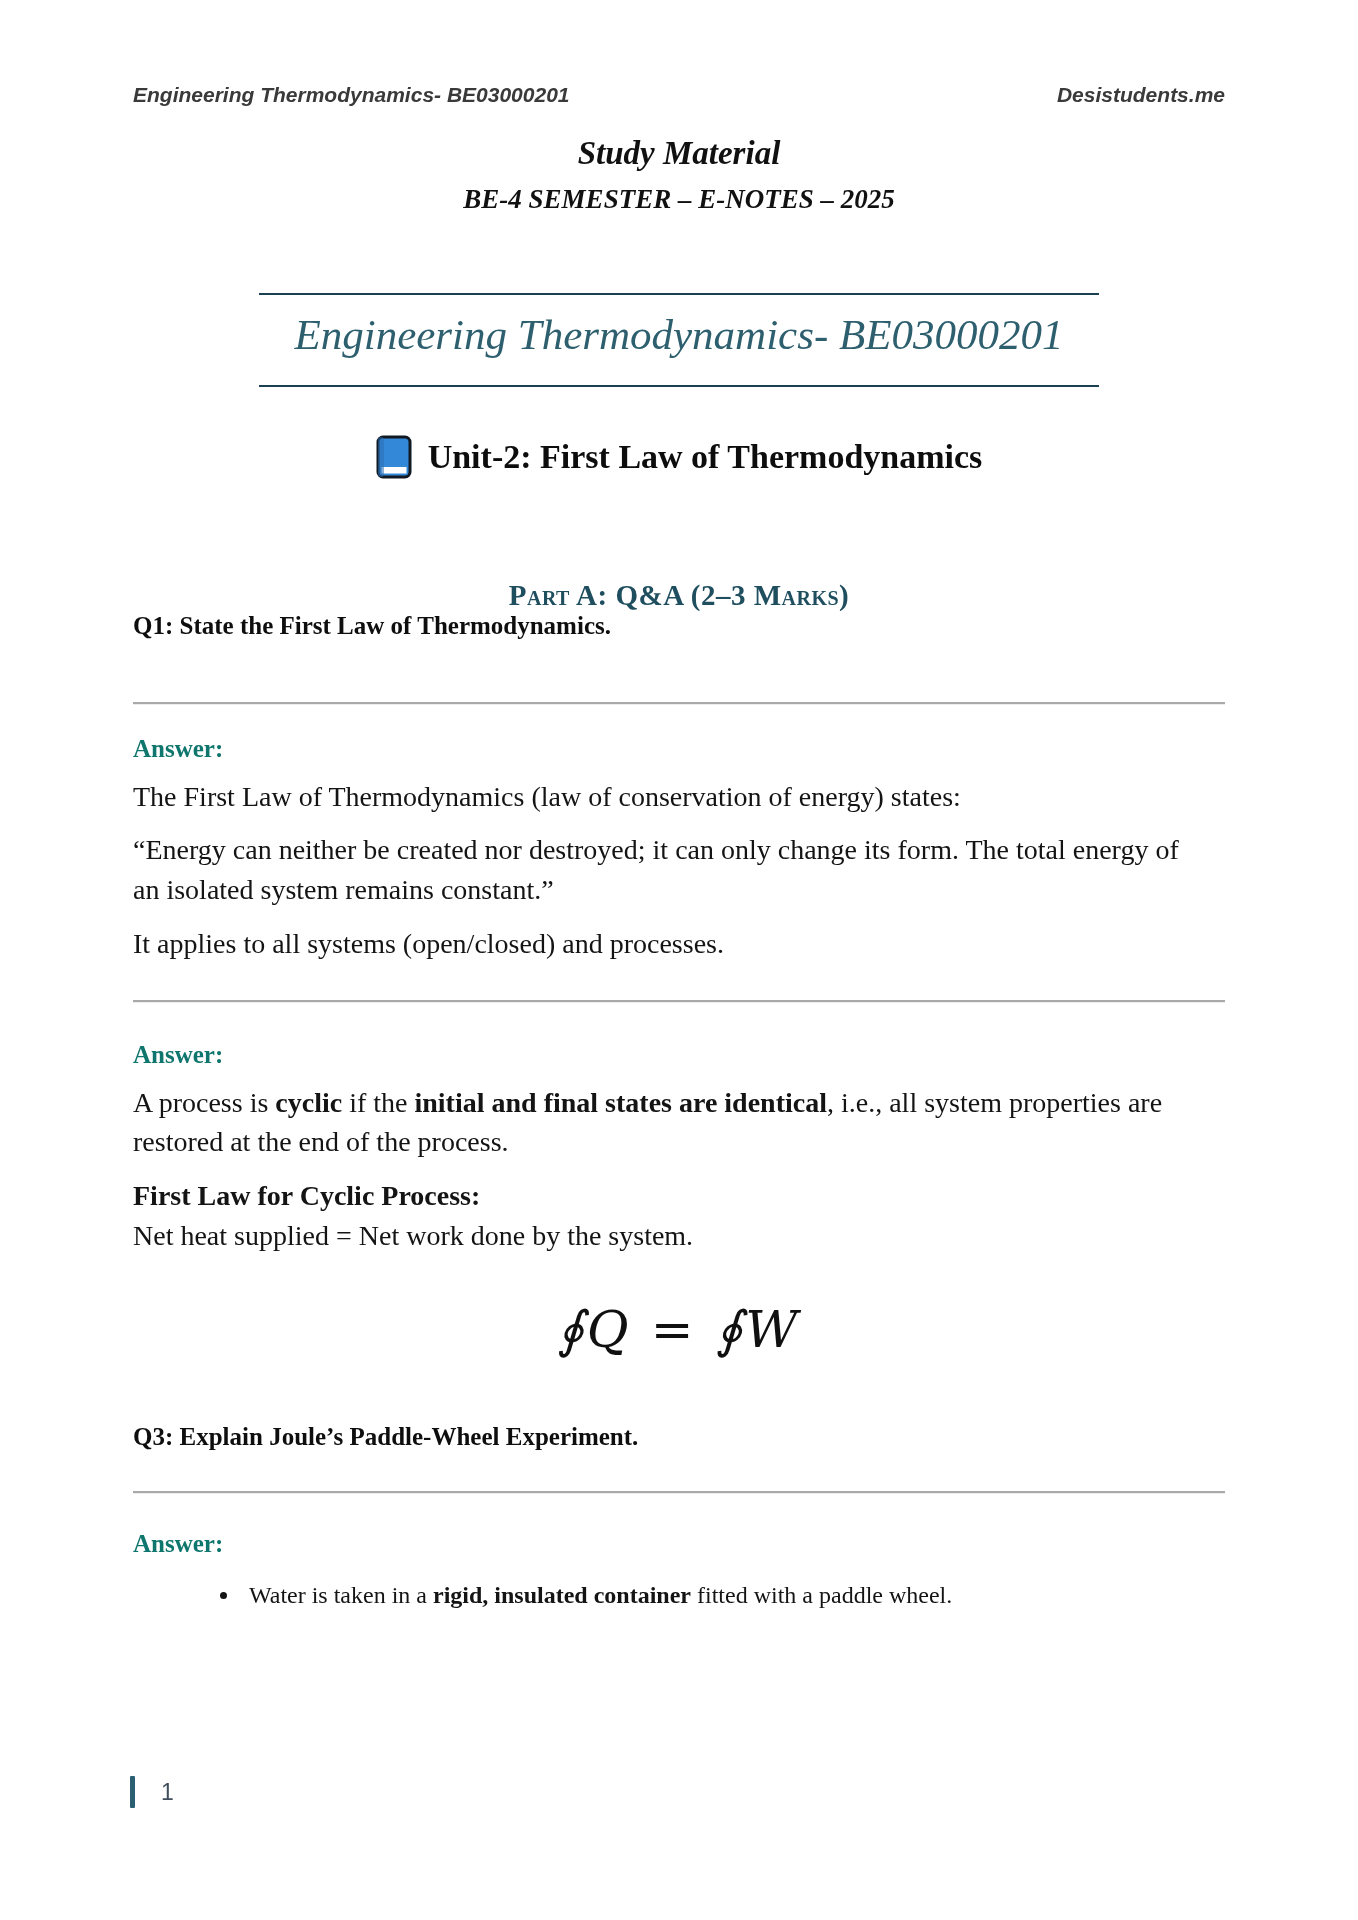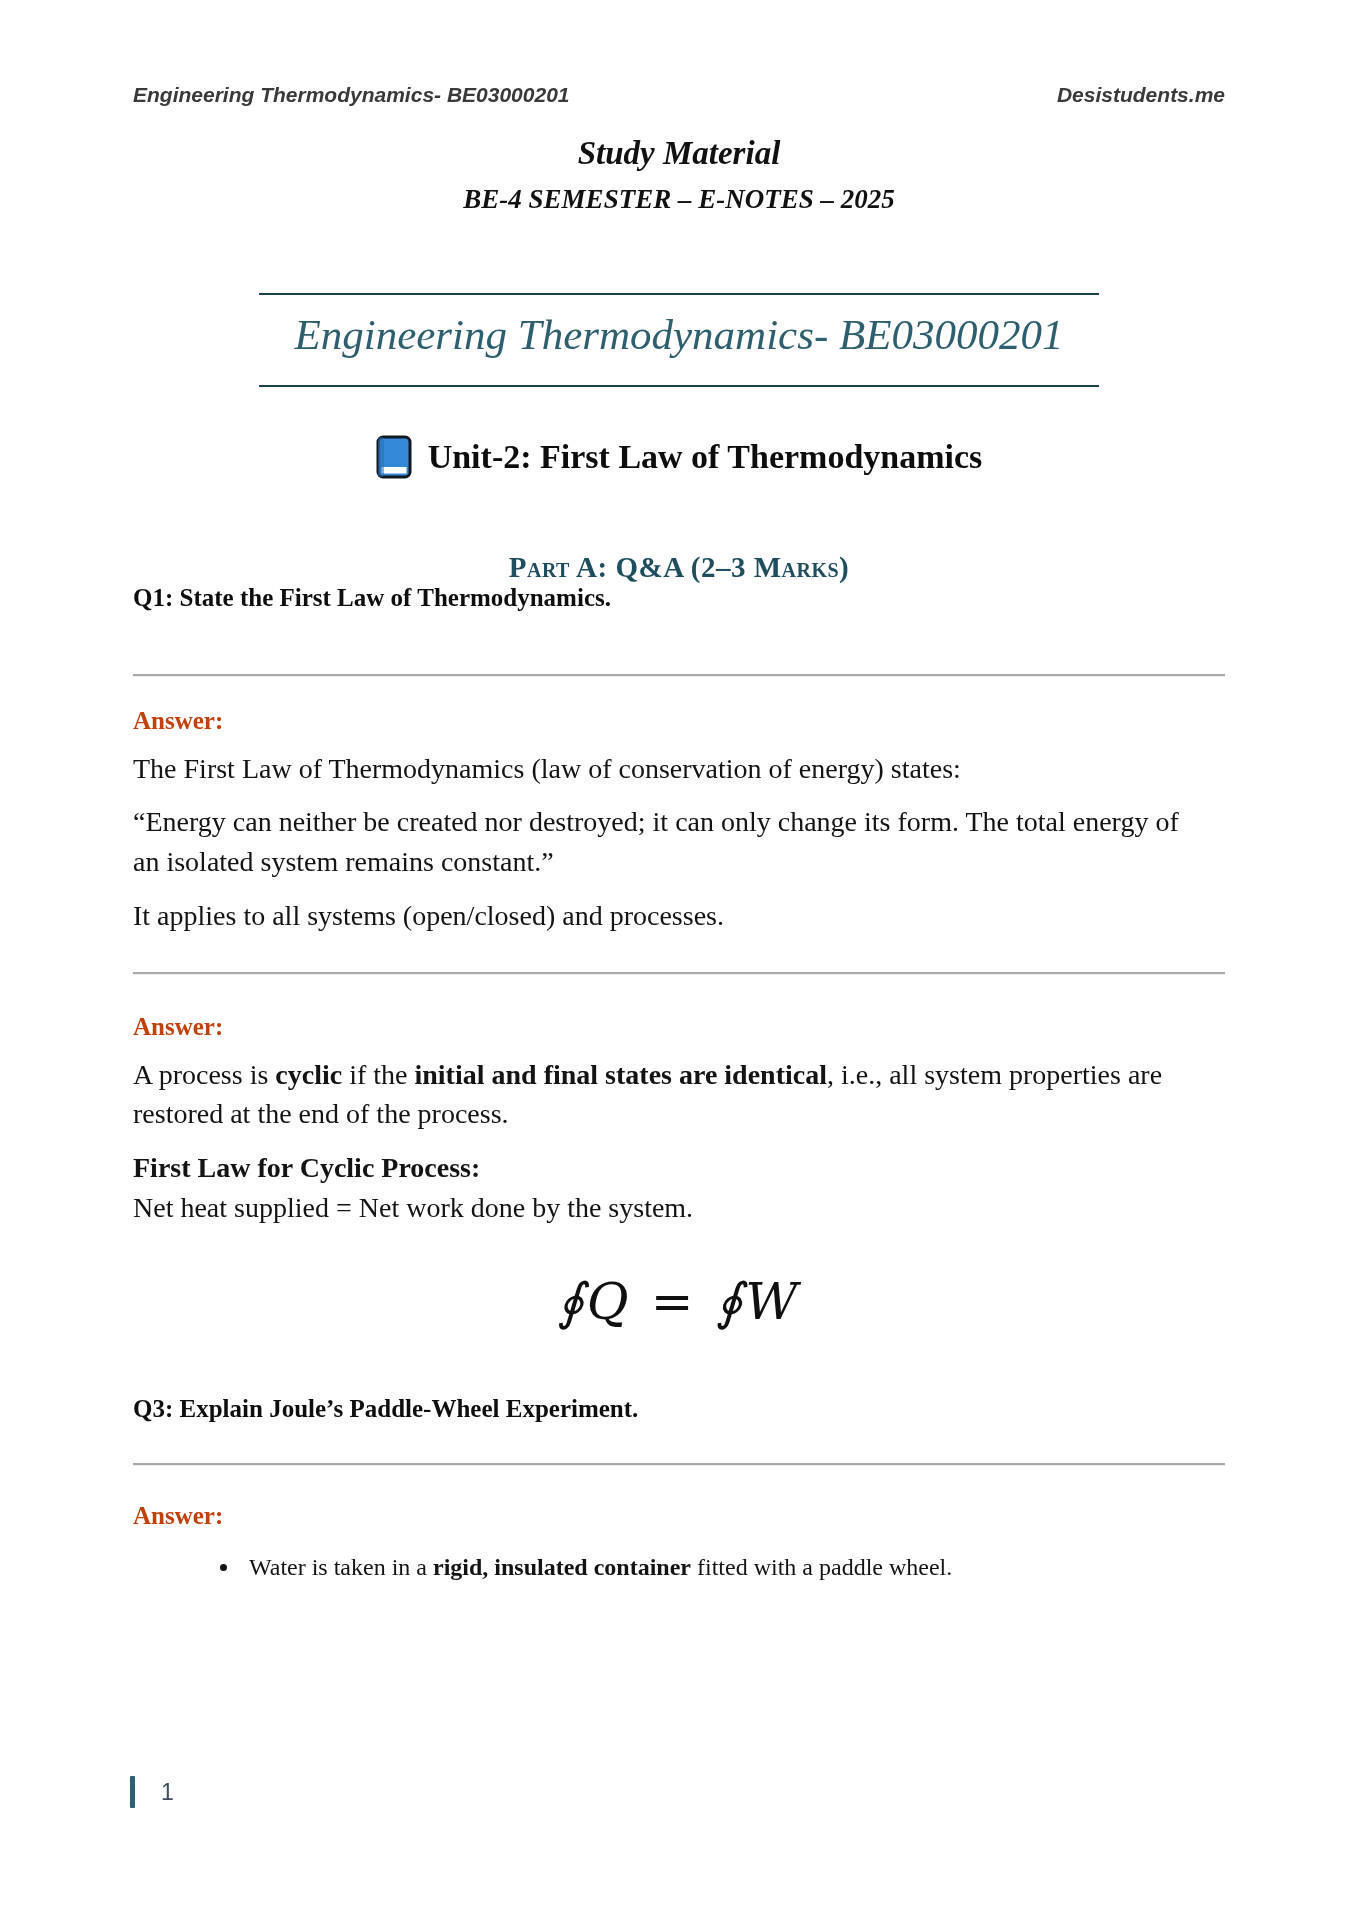--- a/index.html
+++ b/index.html
@@ -43,21 +43,21 @@
   
   .unit-row{
     margin-top:48px;
     display:flex;align-items:center;justify-content:center;gap:16px;
   }
   .unit-row .book{width:36px;height:44px;flex:0 0 auto;display:block;}
   .unit-title{font-size:34px;font-weight:bold;color:#0d0d0d;}
 
   
   .part-heading{
-    margin-top:72px;
+    margin-top:100px;
     font-size:29px;font-weight:bold;
     font-variant:small-caps;
     letter-spacing:0.5px;
     color:#1f4e5f;
   }
 
   
   .question{
     font-size:25px;font-weight:bold;color:#0e0e0e;margin:0;
   }
@@ -67,21 +67,21 @@
   .q-divider{
     border:none;height:0;
     border-top:2px solid #a9a9a9;
     border-bottom:1px solid #ededed;
     margin:0;
   }
   .qd1{margin-top:62px;}
   .qd2{margin-top:36px;}
   .qd3{margin-top:40px;}
   .answer-label{
-    font-size:25px;font-weight:bold;color:#c2410c;
+    font-size:25px;font-weight:bold;color:#0f766e;
     margin:0;
   }
   .al1{margin-top:30px;}
   .al2{margin-top:38px;}
   .al3{margin-top:36px;}
 
   .body-p{
     margin:14px 0 0 0;
     font-size:28px;line-height:1.42;
     max-width:1075px;

